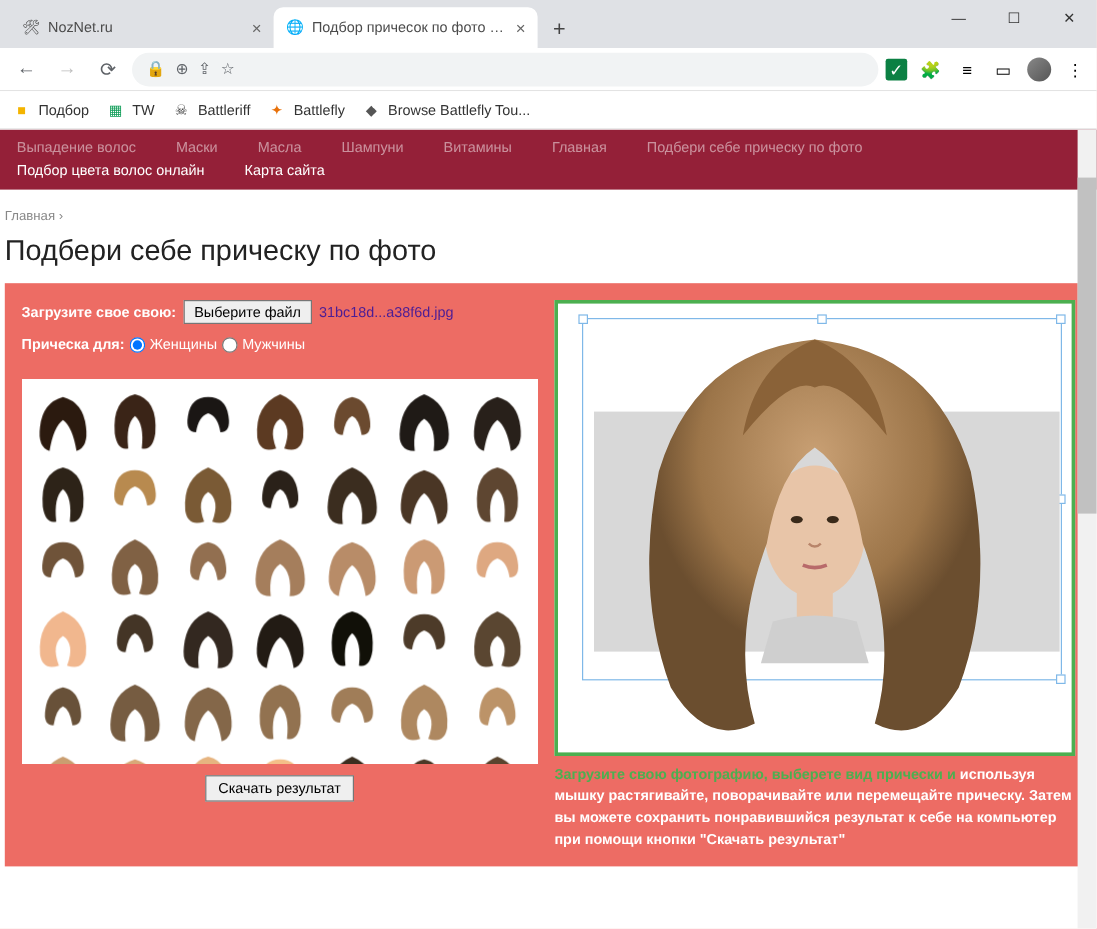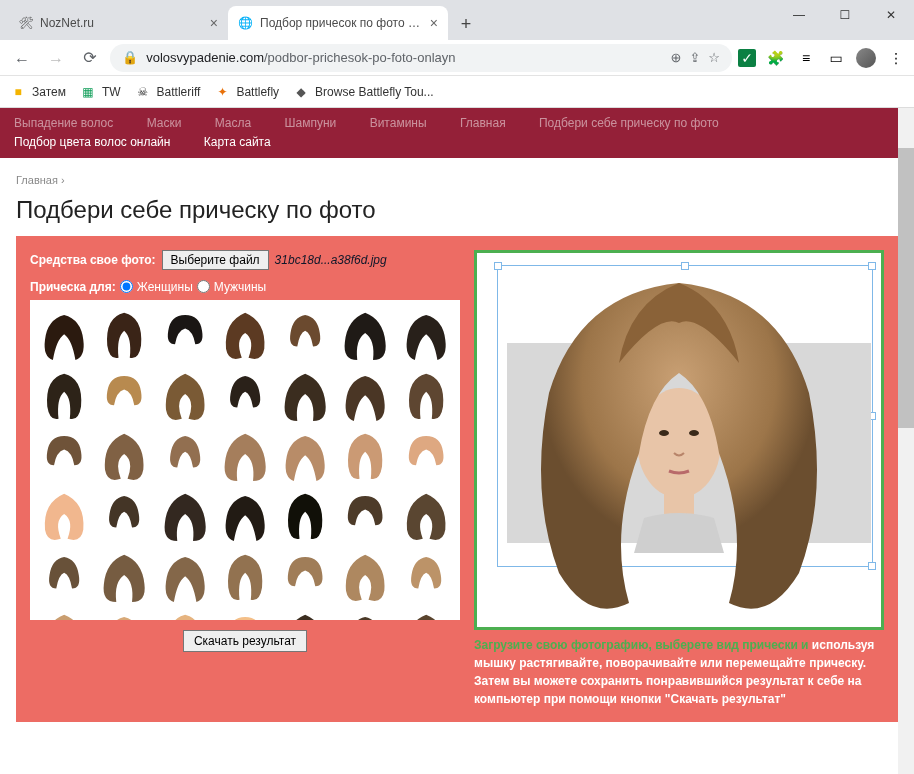--- a/index.html
+++ b/index.html
@@ -27,31 +27,31 @@
 .avatar { width: 24px; height: 24px; border-radius: 50%; background: linear-gradient(135deg,#888,#555); }
 
 .bookmarks { background: #fff; height: 32px; display: flex; align-items: center; padding: 0 10px; gap: 14px; font-size: 12px; color: #333; border-bottom: 1px solid #dcdcdc; }
 .bm { display: flex; align-items: center; gap: 6px; cursor: pointer; }
 .bm-icon { width: 16px; height: 16px; display: flex; align-items: center; justify-content: center; }
 
 
 .viewport { height: calc(774px - 40px - 36px - 32px); overflow-y: auto; background: #fff; position: relative; }
 .sitebar { background: #942038; color: #fff; font-size: 12px; padding: 6px 14px; line-height: 1.6; }
 .sitebar span { margin-right: 30px; display: inline-block; }
-.contentwrap { padding: 10px 16px; }
+.contentwrap { padding: 10px 4px; }
 .breadcrumb { font-size: 11px; color: #888; padding: 6px 0 10px; }
 .breadcrumb a { color: #888; text-decoration: none; }
 .h1 { font-size: 24px; font-weight: 400; color: #222; margin-bottom: 12px; }
 .toolbox { background: #ed6c64; padding: 14px; color: #fff; font-size: 12px; display: flex; gap: 14px; }
 .leftcol { flex: 0 0 430px; }
 .rightcol { flex: 1; }
 .uploadrow { display: flex; align-items: center; gap: 6px; font-weight: bold; margin-bottom: 10px; }
 .file-btn { background: #efefef; color: #000; border: 1px solid #767676; padding: 2px 8px; font-size: 12px; font-family: Arial; cursor: pointer; font-weight: normal; }
-.filename { font-weight: normal; color: #0f172a; font-style: italic; }
-.genderrow { font-weight: bold; display: flex; align-items: flex-start; gap: 4px; margin-bottom: 6px; }
+.filename { font-weight: normal; color: #4c1d95; }
+.genderrow { font-weight: bold; display: flex; align-items: center; gap: 4px; margin-bottom: 22px; }
 .genderrow label { font-weight: normal; }
 .hair-grid { background: #fff; padding: 6px; height: 320px; overflow-y: scroll; display: grid; grid-template-columns: repeat(7, 1fr); gap: 4px; }
 .hair-grid::-webkit-scrollbar { width: 16px; }
 .hair-grid::-webkit-scrollbar-track { background: #f1f1f1; }
 .hair-grid::-webkit-scrollbar-thumb { background: #c1c1c1; }
 .hairitem { width: 100%; aspect-ratio: 1; cursor: pointer; display: flex; align-items: center; justify-content: center; }
 .hairitem svg { width: 100%; height: 100%; }
 .dl-btn { background: #efefef; color: #000; border: 1px solid #767676; padding: 3px 10px; font-size: 12px; margin: 10px auto 0; display: block; cursor: pointer; }
 .preview { background: #fff; border: 3px solid #4caf50; height: 380px; position: relative; overflow: hidden; }
 .photo-bg { position: absolute; left: 30px; top: 90px; right: 10px; height: 200px; background: #d8d8d8; }
@@ -85,39 +85,38 @@
     <div>✕</div>
   </div>
 </div>
 
 <div class="addrbar">
   <div class="nav-btn">←</div>
   <div class="nav-btn disabled">→</div>
   <div class="nav-btn">⟳</div>
   <div class="omnibox">
     <span>🔒</span>
-    <span style="flex:1"><span class="domain">volosvypadenie.com</span><span>/podbor-prichesok-po-foto-onlayn</span></span>
     <span>⊕</span>
     <span>⇪</span>
     <span>☆</span>
   </div>
   <div class="ext-icons">
     <span style="background:#0b8043;color:#fff;border-radius:2px;width:18px;height:18px">✓</span>
     <span>🧩</span>
     <span>≡</span>
     <span>▭</span>
     <span class="avatar"></span>
     <span>⋮</span>
   </div>
 </div>
 
 <div class="bookmarks">
   <div class="bm">
       <span class="bm-icon" style="color:#f4b400">■</span>
-      <span>Затем</span>
+      <span>Подбор</span>
     </div>
   <div class="bm">
       <span class="bm-icon" style="color:#0f9d58">▦</span>
       <span>TW</span>
     </div>
   <div class="bm">
       <span class="bm-icon">☠</span>
       <span>Battleriff</span>
     </div>
   <div class="bm">
@@ -146,21 +145,21 @@
   <div class="contentwrap">
     <div class="breadcrumb">
       <a href="#">Главная</a>
       <span>›</span>
     </div>
     <h1 class="h1">Подбери себе прическу по фото</h1>
 
     <div class="toolbox">
       <div class="leftcol">
         <div class="uploadrow">
-          <span>Средства свое фото:</span>
+          <span>Загрузите свое свою:</span>
           <button class="file-btn">Выберите файл</button>
           <span class="filename">31bc18d...a38f6d.jpg</span>
         </div>
         <div class="genderrow">
           <span>Прическа для:</span>
           <input type="radio" name="g" checked="" style="">
           <label>Женщины</label>
           <input type="radio" name="g" style="">
           <label>Мужчины</label>
         </div>

